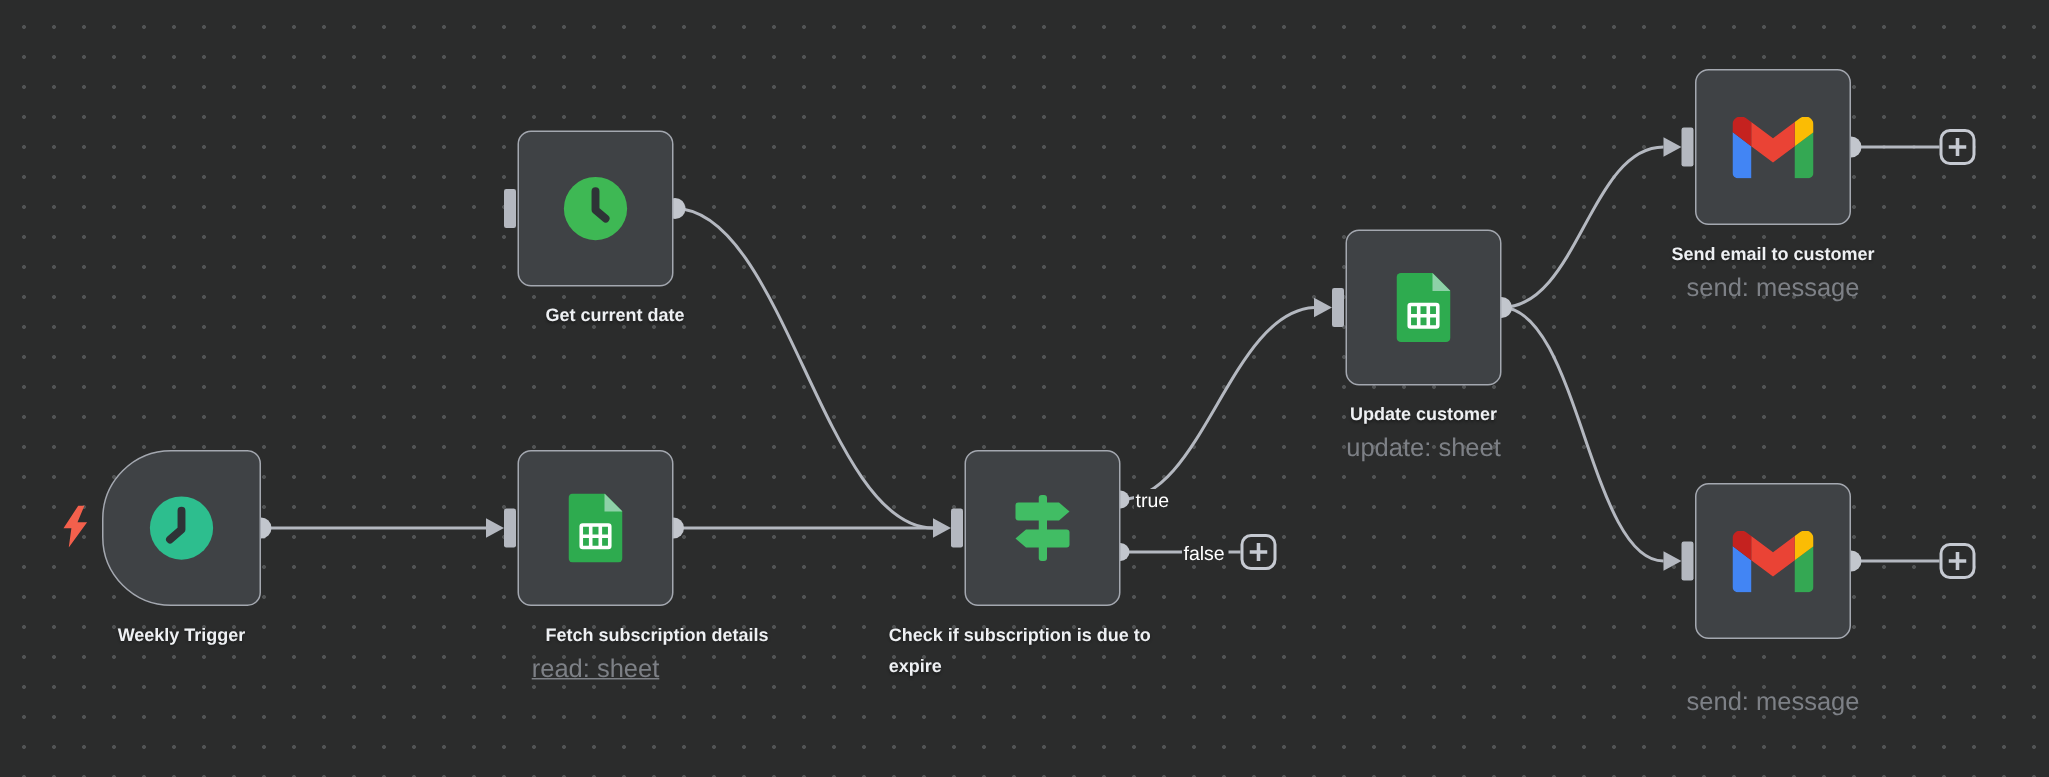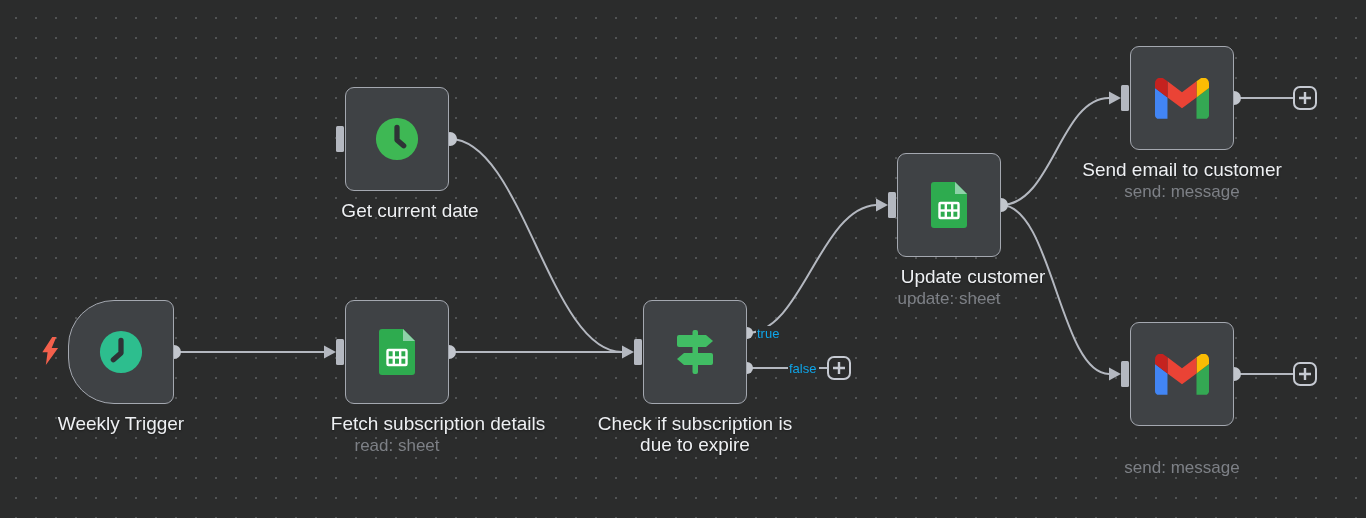--- a/index.html
+++ b/index.html
@@ -21,37 +21,37 @@
     border:1.8px solid #a4a8b0;
     border-radius:9px;
     box-sizing:border-box;
     display:flex;align-items:center;justify-content:center;
   }
   .node.trigger{width:106px;border-radius:46px 9px 9px 46px;}
   .node-label{
     position:absolute;
     transform:translateX(-50%);
     color:#eef0f3;
-    font-size:19px;font-weight:400;
-    text-align:center;
+    font-size:12px;font-weight:700;
+    text-align:left;
     white-space:nowrap;
     line-height:21px;
     text-shadow:0 1px 2px rgba(0,0,0,.4);
   }
   .node-label.wrap{white-space:normal;width:205px;}
   .node-subtitle{
     position:absolute;
     transform:translateX(-50%);
     color:#7d8086;
     font-size:17px;font-weight:400;
     text-align:center;white-space:nowrap;
   }
   .port-label{
     position:absolute;
-    color:#0ea5e9;
+    color:#ffffff;
     font-size:13px;
     line-height:15px;
     background:#2b2c2c;
     padding:0 3px 0 1px;
   }
   .plus-btn{
     position:absolute;
     width:24px;height:24px;
     border:2px solid #c6cad2;
     border-radius:7px;
@@ -133,21 +133,21 @@
       <path d="M24,0 L36,12 H24 Z" fill="#8ed1a8"></path>
       <g stroke="#ffffff" stroke-width="2.4" fill="none">
         <rect x="8.5" y="21" width="19" height="15" rx="1"></rect>
         <line x1="14.8" y1="21" x2="14.8" y2="36"></line>
         <line x1="21.2" y1="21" x2="21.2" y2="36"></line>
         <line x1="8.5" y1="28.5" x2="27.5" y2="28.5"></line>
       </g>
     </svg>
   </div>
   <div class="node-label" style="left:397px;top:413px;margin-left:41px;">Fetch subscription details</div>
-  <div class="node-subtitle" style="left:397px;top:436px;">read: sheet</div>
+  <div class="node-subtitle" style="left:397px;top:436px;text-decoration:underline;">read: sheet</div>
 
   <div class="node" style="left:643px;top:300px;">
     <svg width="52" height="52" viewBox="0 0 52 52">
       <g fill="#41bd64">
         <rect x="23.5" y="4" width="5.5" height="44" rx="2"></rect>
         <path d="M10,9 H37 L44,15 L37,21 H10 a2,2 0 0 1 -2,-2 V11 a2,2 0 0 1 2,-2 Z"></path>
         <path d="M42,27 H15 L8,33 L15,39 H42 a2,2 0 0 0 2,-2 V29 a2,2 0 0 0 -2,-2 Z"></path>
       </g>
     </svg>
   </div>
@@ -160,21 +160,21 @@
       <path d="M3,0 H24 L36,12 V43 a3,3 0 0 1 -3,3 H3 a3,3 0 0 1 -3,-3 V3 a3,3 0 0 1 3,-3 Z" fill="#2eab4f"></path>
       <path d="M24,0 L36,12 H24 Z" fill="#8ed1a8"></path>
       <g stroke="#ffffff" stroke-width="2.4" fill="none">
         <rect x="8.5" y="21" width="19" height="15" rx="1"></rect>
         <line x1="14.8" y1="21" x2="14.8" y2="36"></line>
         <line x1="21.2" y1="21" x2="21.2" y2="36"></line>
         <line x1="8.5" y1="28.5" x2="27.5" y2="28.5"></line>
       </g>
     </svg>
   </div>
-  <div class="node-label" style="left:949px;top:266px;margin-left:24px;">Update customer</div>
+  <div class="node-label" style="left:949px;top:266px;">Update customer</div>
   <div class="node-subtitle" style="left:949px;top:289px;">update: sheet</div>
 
   <div class="node" style="left:1130px;top:46px;">
     <svg width="54" height="41" viewBox="0 0 49.4 37.25">
       <path fill="#4285f4" d="M3.37 37.25h8.05V17.7L0 9.07v24.81c0 1.87 1.51 3.37 3.37 3.37z"></path>
       <path fill="#34a853" d="M37.97 37.25h8.05c1.87 0 3.37-1.51 3.37-3.37V9.07L37.97 17.7z"></path>
       <path fill="#fbbc04" d="M37.97 2.88v14.81l11.43-8.57V4.57c0-4.17-4.76-6.55-8.1-4.05z"></path>
       <path fill="#ea4335" d="M11.42 17.69V2.88l13.28 9.96L37.97 2.88v14.81L24.7 27.65z"></path>
       <path fill="#c5221f" d="M0 4.57v4.5l11.42 8.62V2.88L8.1.52C4.77-1.98 0 .4 0 4.57z"></path>
     </svg>

